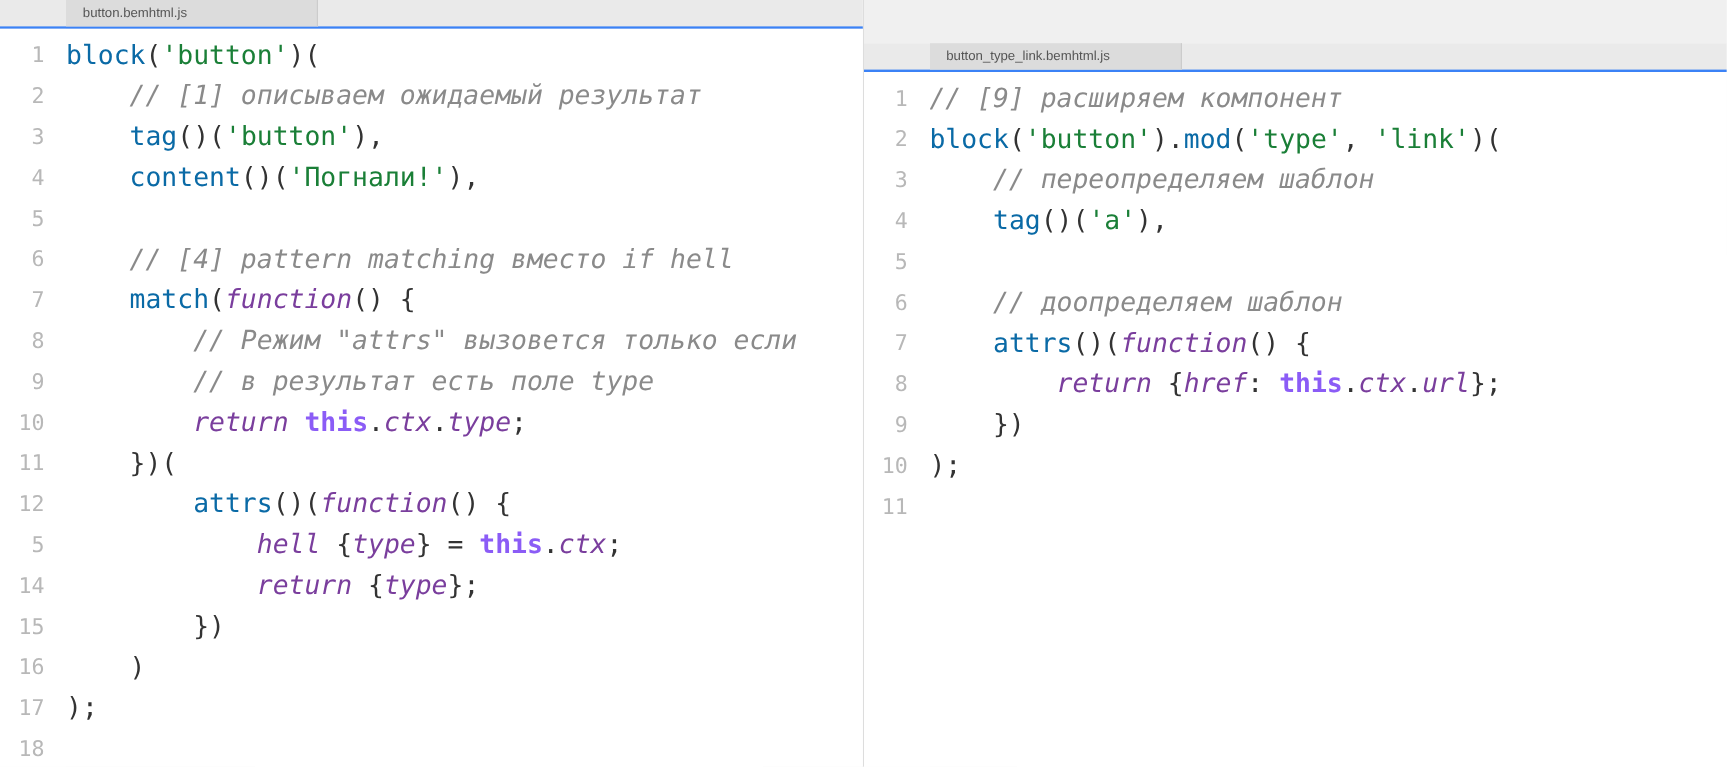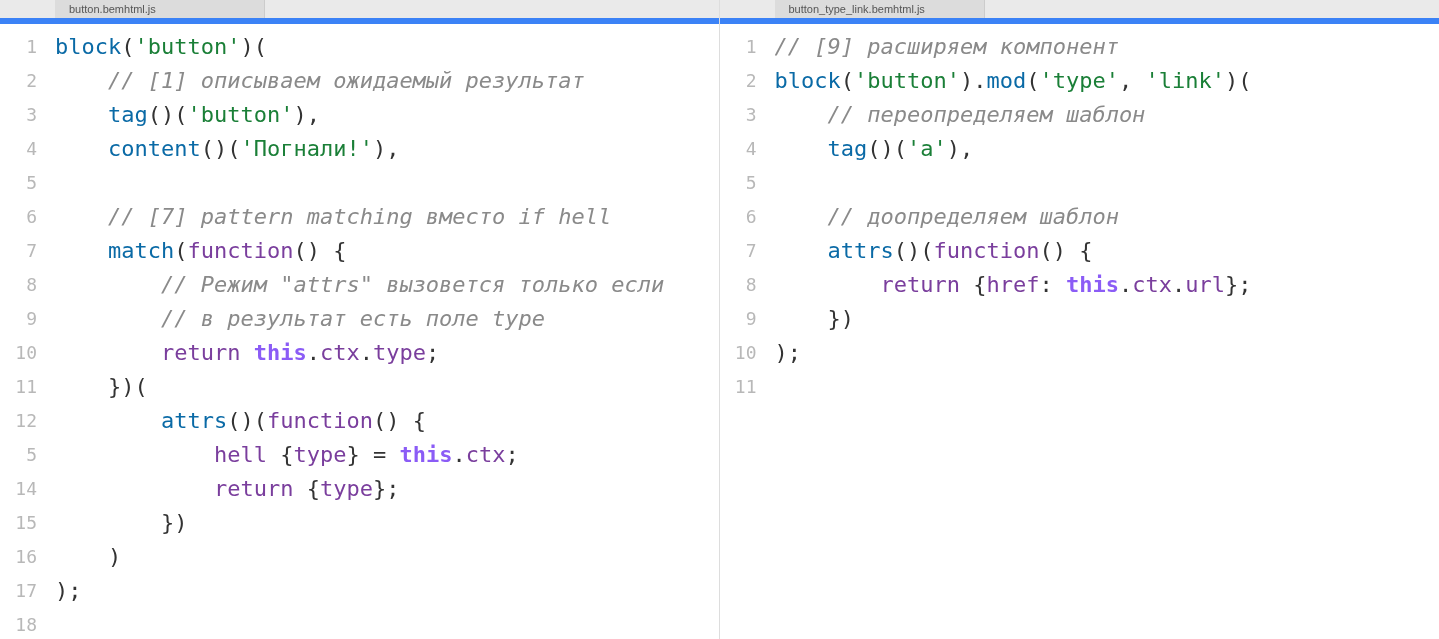--- a/index.html
+++ b/index.html
@@ -17,28 +17,28 @@
     height: 639px;
   }
   .pane {
     flex: 1 1 50%;
     display: flex;
     flex-direction: column;
     background: #ffffff;
     min-width: 0;
     border-right: 1px solid #ddd;
   }
-  .pane:last-child { border-right: none; }
+  .pane:last-child { border-right: none; margin-top: 36px; }
 
   .tab-bar {
     height: 24px;
     background: #eaeaea;
     display: flex;
     align-items: stretch;
-    border-bottom: 6px solid #3b82f6;
+    border-bottom: 2px solid #3b82f6;
     user-select: none;
   }
   .tab-spacer-left { width: 55px; }
   .tab {
     display: flex;
     align-items: center;
     padding: 0 32px 0 14px;
     background: #dcdcdc;
     font-family: "Helvetica Neue", Arial, sans-serif;
     font-size: 11px;
@@ -72,21 +72,21 @@
     padding-top: 6px;
     font-size: 22px;
     line-height: 34px;
     white-space: pre;
     overflow: hidden;
   }
 
   
   .id-blue { color: #0a6aa6; }     
   .id-red  { color: #8b5cf6; font-weight: bold; }     
-  .id-purple { color: #7a3e9d; }   
+  .id-purple { color: #7a3e9d; font-style: italic; }   
   .id-green { color: #1a7f37; }    
   .id-grey { color: #8a8a8a; font-style: italic; }
 
 </style>
 </head>
 <body>
 
 <div class="editor-split">
 
   <div class="pane">
@@ -116,21 +116,21 @@
           <span class="ln">15</span>
           <span class="ln">16</span>
           <span class="ln">17</span>
           <span class="ln">18</span>
         </div>
       <div class="code"><span class="id-blue">block</span>(<span class="id-green">'button'</span>)(
     <span class="id-grey">// [1] описываем ожидаемый результат</span>
     <span class="id-blue">tag</span>()(<span class="id-green">'button'</span>),
     <span class="id-blue">content</span>()(<span class="id-green">'Погнали!'</span>),
 
-    <span class="id-grey">// [7] pattern matching вместо if hell</span>
+    <span class="id-grey">// [4] pattern matching вместо if hell</span>
     <span class="id-blue">match</span>(<span class="id-purple">function</span>() {
         <span class="id-grey">// Режим "attrs" вызовется только если</span>
         <span class="id-grey">// в результат есть поле type</span>
         <span class="id-purple">return</span> <span class="id-red">this</span>.<span class="id-purple">ctx</span>.<span class="id-purple">type</span>;
     })(
         <span class="id-blue">attrs</span>()(<span class="id-purple">function</span>() {
             <span class="id-purple">hell</span> {<span class="id-purple">type</span>} = <span class="id-red">this</span>.<span class="id-purple">ctx</span>;
             <span class="id-purple">return</span> {<span class="id-purple">type</span>};
         })
     )

